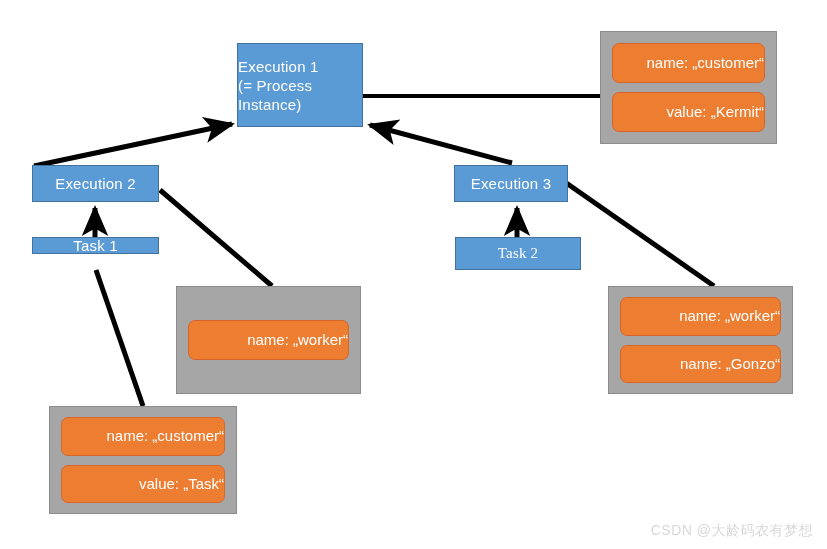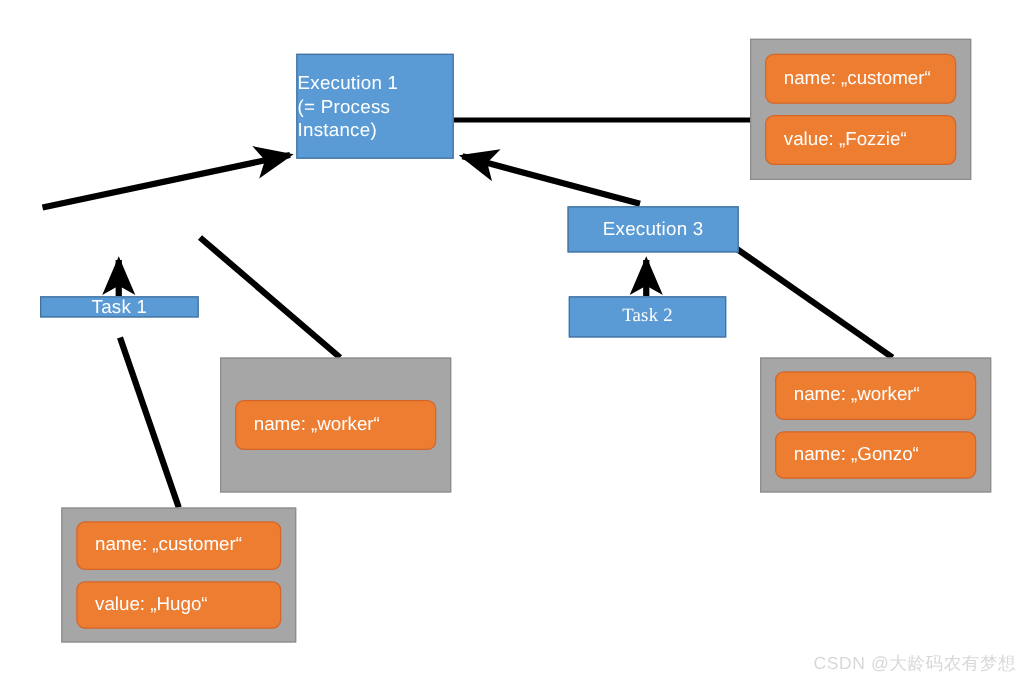--- a/index.html
+++ b/index.html
@@ -67,20 +67,21 @@
     border: 1px solid #D4662A;
     border-radius: 7px;
     color: #ffffff;
     font-size: 15px;
     line-height: 18px;
     height: 40px;
     display: flex;
     align-items: center;
     padding-left: 14px;
     white-space: nowrap;
+    justify-content: flex-end;
   }
 
   
   .watermark {
     position: absolute;
     right: 14px;
     bottom: 8px;
     color: #D8D8D8;
     font-size: 14px;
     line-height: 22px;
@@ -117,39 +118,42 @@
     <line x1="562" y1="180" x2="714" y2="286" stroke="#000000" stroke-width="5"></line>
 
     <line x1="96" y1="270" x2="143" y2="406" stroke="#000000" stroke-width="5"></line>
   </svg>
 
   <div class="node" style="left:237px; top:43px; width:126px; height:84px;">
     <span class="node-label">Execution 1
 (= Process Instance)</span>
   </div>
 
+  <div class="node" style="left:32px; top:165px; width:127px; height:37px;">
+    <span class="node-label">Execution 2</span>
+  </div>
 
-  <div class="node" style="left:454px; top:165px; width:137px; height:37px;">
+  <div class="node" style="left:454px; top:165px; width:114px; height:37px;">
     <span class="node-label">Execution 3</span>
   </div>
 
   <div class="node" style="left:32px; top:237px; width:127px; height:17px;">
     <span class="node-label">Task 1</span>
   </div>
 
   <div class="node" style="left:455px; top:237px; width:126px; height:33px;font-family:Liberation Serif, serif;">
     <span class="node-label">Task 2</span>
   </div>
 
   <div class="var-group" style="left:600px; top:31px; width:177px; height:113px;">
     <div class="var-chip">
       <span>name: „customer“</span>
     </div>
     <div class="var-chip">
-      <span>value: „Fozzie“</span>
+      <span>value: „Kermit“</span>
     </div>
   </div>
 
   <div class="var-group" style="left:176px; top:286px; width:185px; height:108px;">
     <div class="var-chip">
       <span>name: „worker“</span>
     </div>
   </div>
 
   <div class="var-group" style="left:608px; top:286px; width:185px; height:108px;">
@@ -159,19 +163,19 @@
     <div class="var-chip">
       <span>name: „Gonzo“</span>
     </div>
   </div>
 
   <div class="var-group" style="left:49px; top:406px; width:188px; height:108px;">
     <div class="var-chip">
       <span>name: „customer“</span>
     </div>
     <div class="var-chip">
-      <span>value: „Hugo“</span>
+      <span>value: „Task“</span>
     </div>
   </div>
 
   <div class="watermark">CSDN @大龄码农有梦想</div>
 
 </div>
 
 </body></html>

